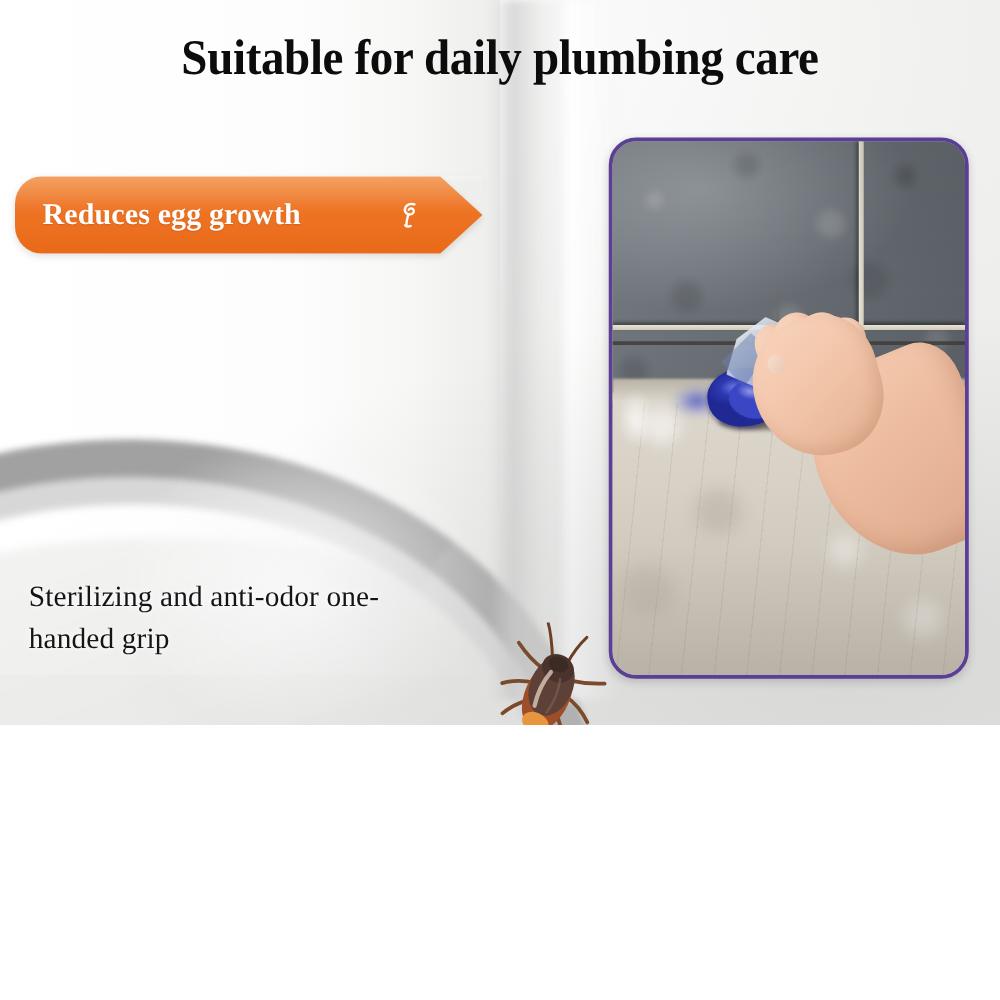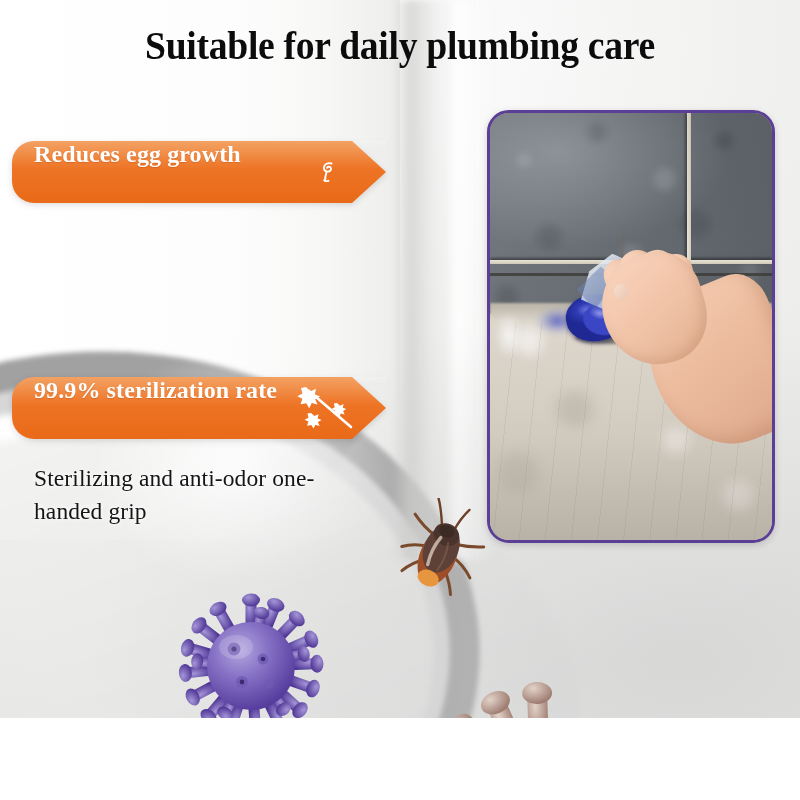--- a/index.html
+++ b/index.html
@@ -7,21 +7,21 @@
 
   html, body {
     width:800px; height:800px;
     overflow:hidden;
     font-family:"Liberation Serif", serif;
   }
 
   
   #stage {
     position:relative;
-    width:800px; height:718px;
+    width:800px; height:580px;
     background:#f3f3f2;
     overflow:hidden;
   }
 
   
   .bg-base {
     position:absolute; inset:0;
     background:
       radial-gradient(130% 95% at 22% 6%, #ffffff 0%, #fbfbfb 26%, #f1f1f0 55%, #e8e8e7 100%);
   }
@@ -109,21 +109,21 @@
     white-space:nowrap;
     z-index:40;
   }
 
   
   .banner {
     position:absolute;
     height:62px;
     z-index:35;
     display:flex;
-    align-items:flex-start;
+    align-items:center;
     filter:drop-shadow(0 2px 3px rgba(0,0,0,.13));
   }
   .banner-shape {
     position:absolute; inset:0;
     background:linear-gradient(180deg,#f08a3c 0%,#ee7526 38%,#e96a18 100%);
     border-radius:22px 0 0 22px;
     -webkit-clip-path:polygon(0 0, calc(100% - 34px) 0, 100% 50%, calc(100% - 34px) 100%, 0 100%);
     clip-path:polygon(0 0, calc(100% - 34px) 0, 100% 50%, calc(100% - 34px) 100%, 0 100%);
   }
   .banner-gloss {
@@ -162,21 +162,21 @@
     position:absolute;
     z-index:34;
     font-family:"Liberation Serif", serif;
     font-size:23.5px;
     line-height:33px;
     color:#151515;
     letter-spacing:.1px;
     text-shadow:0 0 4px rgba(255,255,255,.95), 0 0 9px rgba(255,255,255,.85);
   }
   #desc-1 { left:23px; top:222px; width:340px; }
-  #desc-2 { left:34px; top:462px; width:340px; }
+  #desc-2 { left:23px; top:462px; width:340px; }
 
   
   .photo-frame {
     position:absolute;
     left:487px; top:110px;
     width:288px; height:433px;
     border:3px solid #5b3e96;
     border-radius:22px;
     overflow:hidden;
     z-index:30;
@@ -411,33 +411,20 @@
     <span class="banner-icon">
       <svg width="40" height="40" viewBox="0 0 40 40" aria-hidden="true">
         <path d="M24.5 11.5c-3.6-1.2-7.2 0.6-7.6 3.9-0.35 3.0 2.5 4.9 5.1 4.0 1.9-0.65 2.6-2.6 1.55-3.9-0.95-1.2-3.0-1.05-3.55 0.35" fill="none" stroke="#ffffff" stroke-width="1.9" stroke-linecap="round"></path>
         <path d="M19.6 19.7c-0.9 2.9-1.6 6.1-1.5 9.4" fill="none" stroke="#ffffff" stroke-width="1.9" stroke-linecap="round"></path>
         <path d="M17.1 28.3c1.4 0.9 3.0 1.1 4.4 0.5" fill="none" stroke="#ffffff" stroke-width="1.9" stroke-linecap="round"></path>
       </svg>
     </span>
   </div>
 
 
-  <div class="banner" id="banner-2">
-    <div class="banner-shape"></div>
-    <div class="banner-gloss"></div>
-    <span class="banner-label">99.9% sterilization rate</span>
-    <span class="banner-icon">
-      <svg width="70" height="50" viewBox="0 0 70 50" aria-hidden="true">
-        <line x1="20" y1="8" x2="62" y2="44" stroke="#ffffff" stroke-width="2.6" stroke-linecap="round"></line>
-        <path d="M17 4 l4.5 4.2 5.5-2.4 -1.2 5.6 5.4 2.0 -5.0 2.9 2.3 5.3 -5.7-1.6 -2.6 5.2 -2.9-5.0 -5.8 1.1 1.9-5.5 -5.1-2.6 5.2-2.6 -1.5-5.6 z" fill="#ffffff"></path>
-        <path d="M48 20 l3.0 2.7 3.6-1.6 -0.8 3.7 3.5 1.3 -3.2 1.9 1.5 3.4 -3.7-1.0 -1.7 3.4 -1.9-3.3 -3.8 0.7 1.3-3.6 -3.4-1.7 3.4-1.7 -1.0-3.7 z" fill="#ffffff"></path>
-        <path d="M22 30 l3.4 3.0 4.1-1.8 -0.9 4.2 4.0 1.5 -3.7 2.1 1.7 3.9 -4.2-1.2 -1.9 3.9 -2.2-3.7 -4.3 0.8 1.4-4.1 -3.8-1.9 3.9-1.9 -1.1-4.2 z" fill="#ffffff"></path>
-      </svg>
-    </span>
-  </div>
 
   <p class="desc" id="desc-2">Sterilizing and anti-odor one-handed grip</p>
 
   <div class="photo-frame">
     <div class="photo-inner">
       <div class="tile-wall">
         <div class="tile-noise"></div>
       </div>
       <div class="grout-h"></div>
       <div class="grout-h dark"></div>

